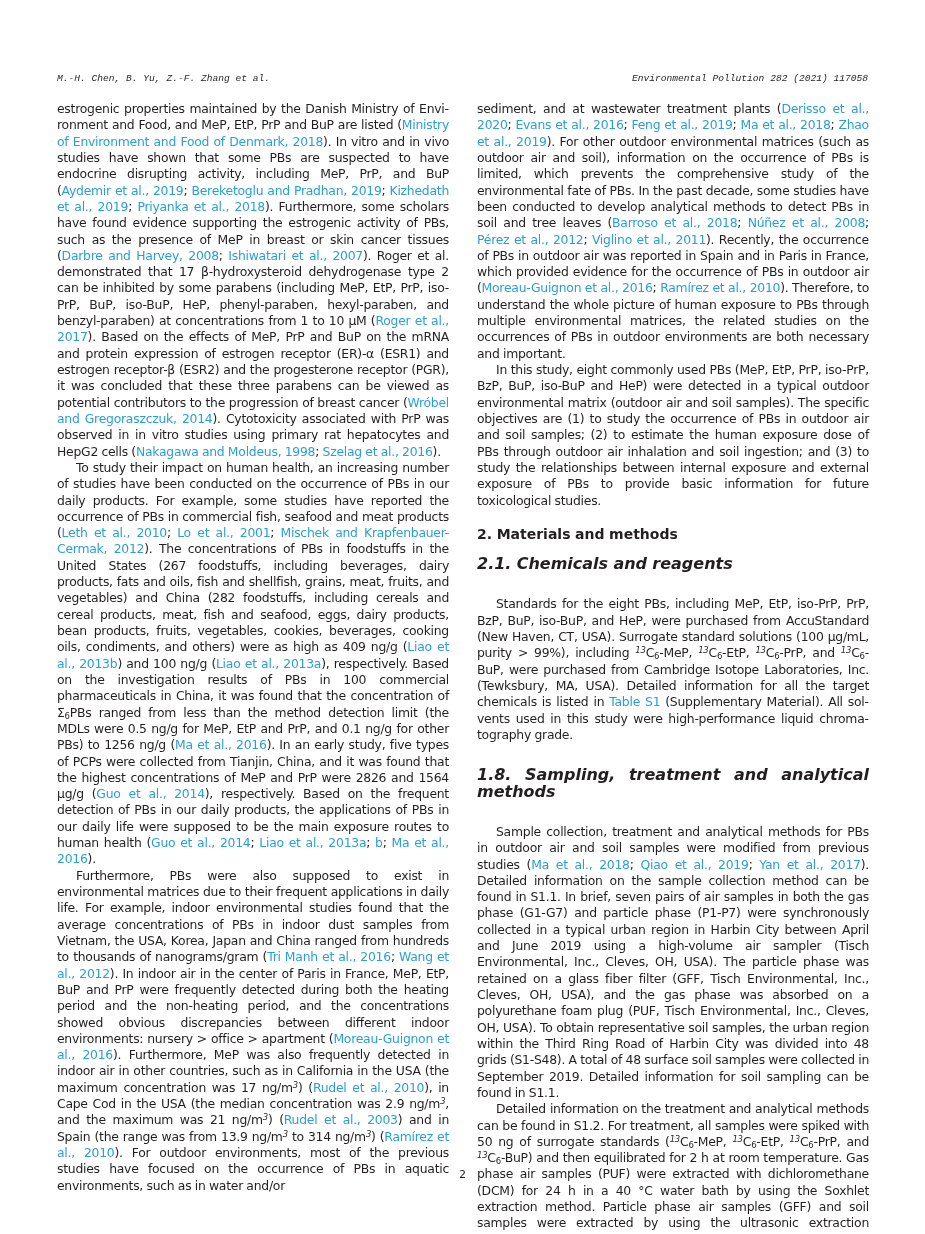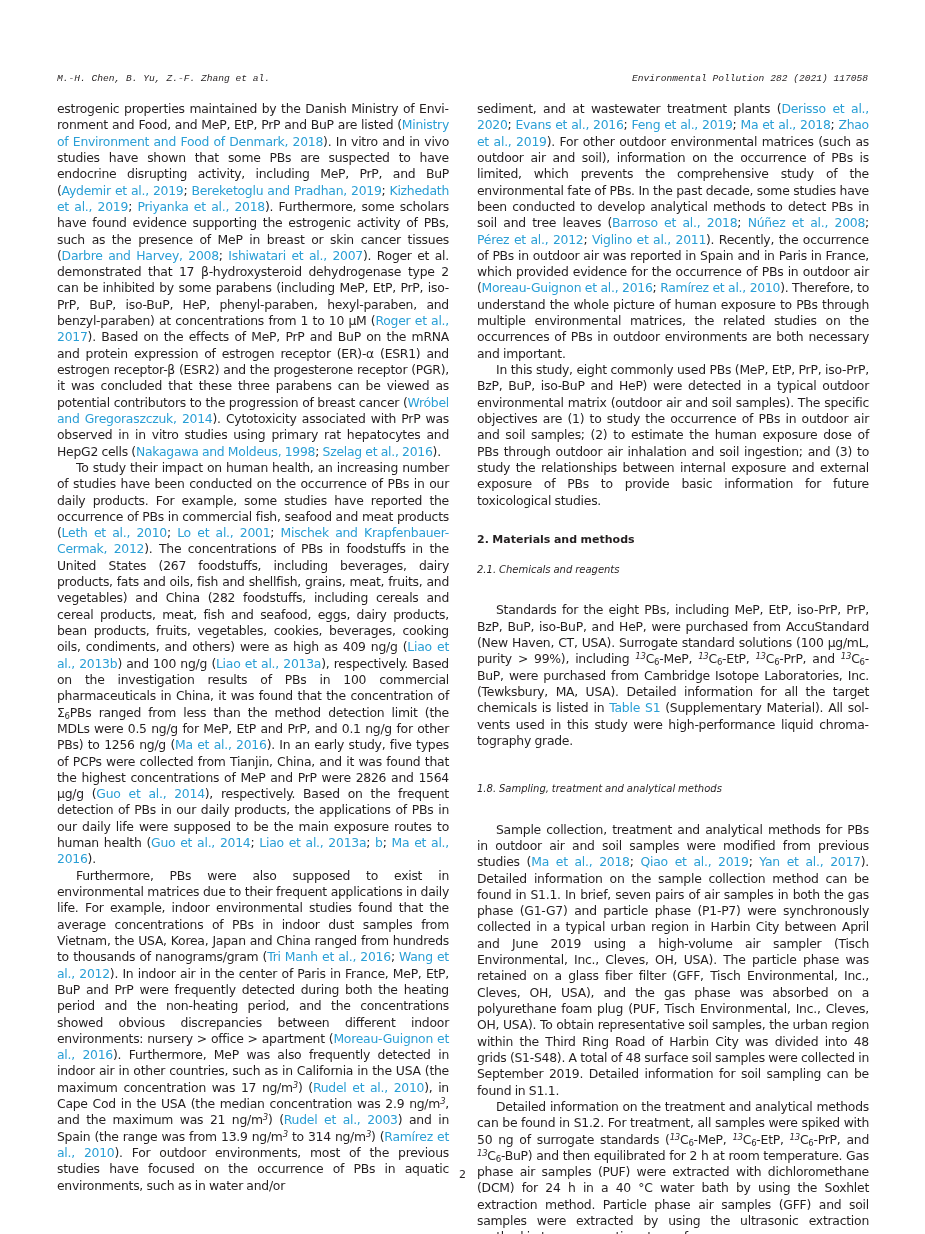--- a/index.html
+++ b/index.html
@@ -13,22 +13,22 @@
          text-align: justify; hyphens: manual; font-family: "DejaVu Sans", "Liberation Sans", sans-serif;
          letter-spacing: -0.25px; word-spacing: -0.3px; }
   .col-left { left: 57px; }
   .col-right { left: 477px; }
   p.para { margin: 0; text-indent: 19px; }
   p.para.cont { text-indent: 0; }
   a.cite { color: #2a9fd6; text-decoration: none; }
   sup, sub { font-size: 8.5px; line-height: 0; }
   sup { vertical-align: 4px; font-style: italic; }
   sub { vertical-align: -2px; }
-  h2.sec { font-size: 11px; font-weight: bold; margin: 23px 0 14px 0; letter-spacing: 0; }
-  h3.subsec { font-size: 10px; font-style: italic; font-weight: normal; margin: 8px 0 24px 0; letter-spacing: 0; }
+  h2.sec { font-size: 14px; font-weight: bold; margin: 17px 0 14px 0; letter-spacing: 0; }
+  h3.subsec { font-size: 16px; font-style: italic; font-weight: bold; margin: 0 0 24px 0; letter-spacing: 0; }
   .gap-sub { height: 24px; }
   .page-number { position: absolute; top: 1168px; left: 0; width: 925px; text-align: center;
                  font-size: 11px; font-family: "DejaVu Sans", sans-serif; color: #231f20; }
 </style>
 </head>
 <body>
 
 <div class="running-head rh-left">M.-H. Chen, B. Yu, Z.-F. Zhang et al.</div>
 <div class="running-head rh-right">Environmental Pollution 282 (2021) 117058</div>
 

